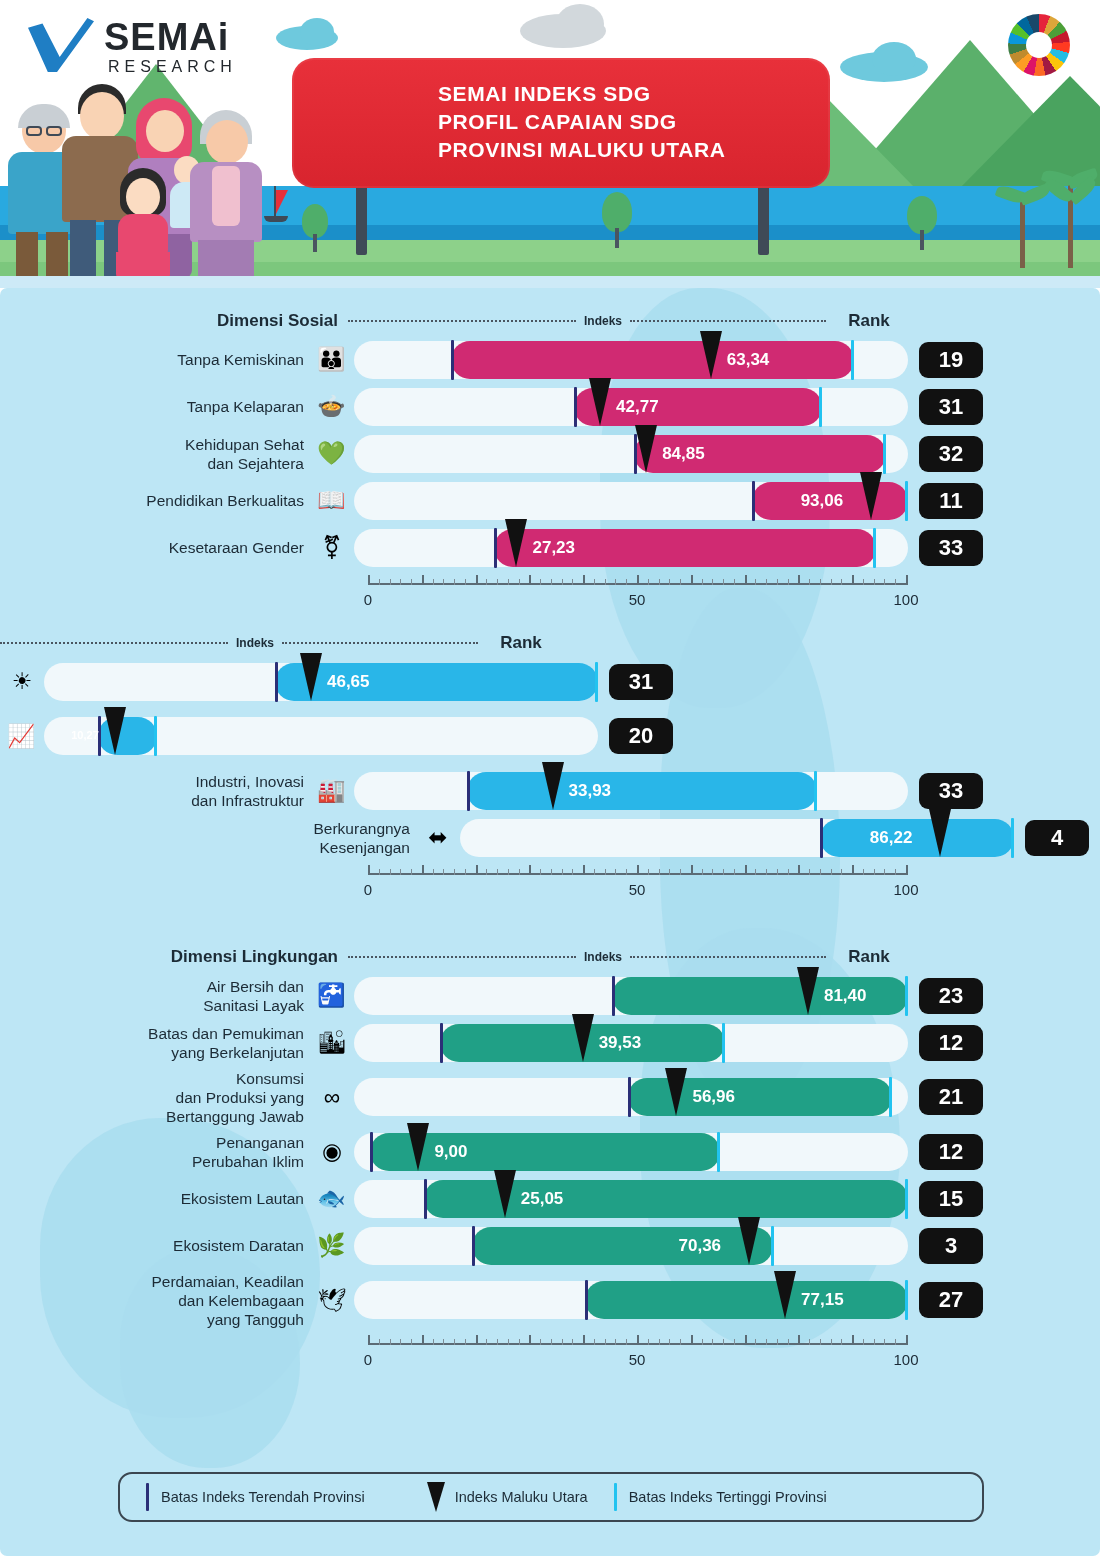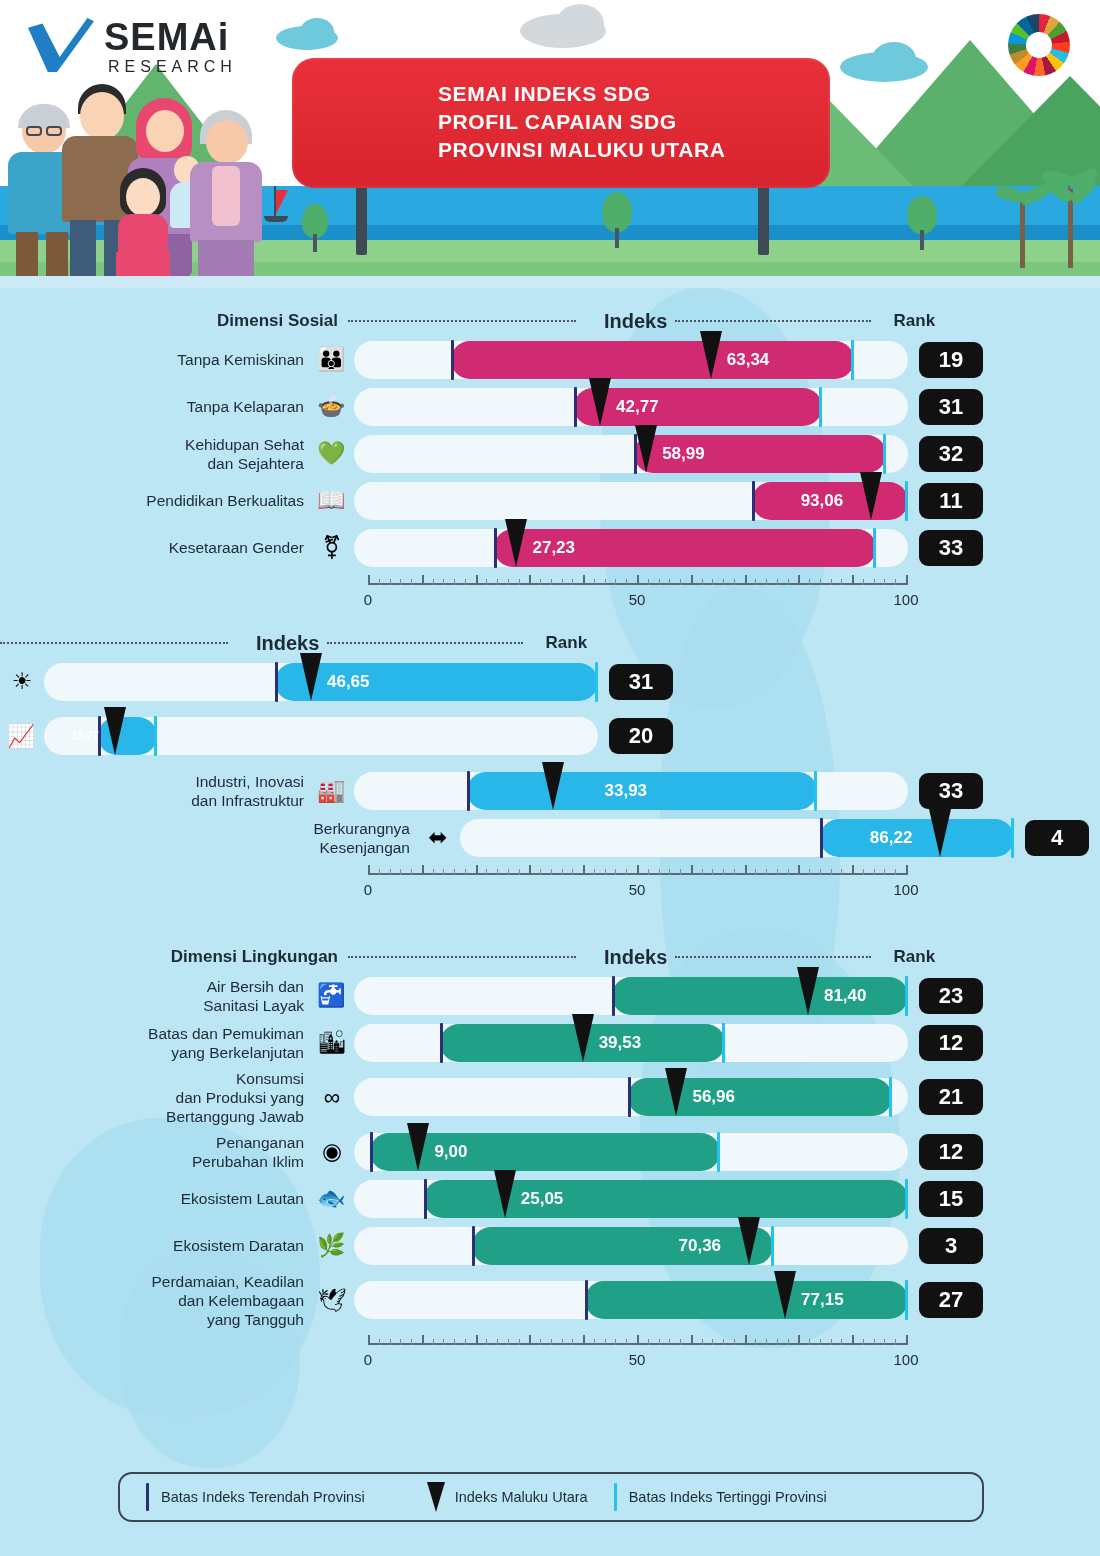--- a/index.html
+++ b/index.html
@@ -105,39 +105,40 @@
 
   .sail { position:absolute; }
 
   
   #content {
     position:relative;
     width:1100px;
     height:1268px;
     background:#bde6f5;
     overflow:hidden;
+    border-radius:7px;
   }
   
   .blob { position:absolute; background:#a9ddef; border-radius:45% 55% 50% 50%; opacity:0.85; }
 
   .section { position:relative; }
 
   .sec-head {
     position:relative;
     display:flex;
     align-items:center;
     height:30px;
   }
   .sec-title {
     width:348px; text-align:right; padding-right:10px;
     font-size:17px; font-weight:bold; color:#1c2b36;
     white-space:nowrap;
   }
   .dots-a { flex:0 0 auto; width:228px; border-top:2px dotted #4a5560; margin:0 8px 0 0; }
-  .indeks-lbl { font-size:20px; font-weight:bold; color:#1c2b36;margin-left:20px; }
+  .indeks-lbl { font-size:12px; font-weight:bold; color:#1c2b36; }
   .dots-b { flex:0 0 auto; width:196px; border-top:2px dotted #4a5560; margin:0 0 0 8px; }
   .rank-lbl { width:86px; text-align:center; font-size:17px; font-weight:bold; color:#1c2b36; }
 
   .row { position:relative; display:flex; align-items:center; }
 
   .row-label {
     width:310px; text-align:right; padding-right:6px;
     font-size:15.5px; color:#1c2b36; line-height:19px;
   }
   .row-icon {
@@ -371,21 +372,21 @@
             <div>Kehidupan Sehat</div>
             <div>dan Sejahtera</div>
           </div>
           <div class="row-icon">💚</div>
           <div class="track-wrap">
             <div class="track"></div>
             <div class="range" style="left:279.62px;width:252.86px;background:#d02a72;"></div>
             <div class="edge-min" style="left:279.62px;"></div>
             <div class="edge-max" style="left:529.48px;"></div>
             <div class="marker" style="left:292.1554px;"></div>
-            <div class="val" style="left:308.1554px;">58,99</div>
+            <div class="val" style="left:308.1554px;">84,85</div>
           </div>
           <div class="rank">
             <div class="rank-box">32</div>
           </div>
         </div>
         <div class="row" style="height: 47px;">
           <div class="row-label">
             <div>Pendidikan Berkualitas</div>
           </div>
           <div class="row-icon">📖</div>
@@ -518,21 +519,21 @@
             <div>Industri, Inovasi</div>
             <div>dan Infrastruktur</div>
           </div>
           <div class="row-icon">🏭</div>
           <div class="track-wrap">
             <div class="track"></div>
             <div class="range" style="left:112.84px;width:349.69999999999993px;background:#29b6e8;"></div>
             <div class="edge-min" style="left:112.84px;"></div>
             <div class="edge-max" style="left:459.53999999999996px;"></div>
             <div class="marker" style="left:198.5434px;"></div>
-            <div class="val" style="left:214.5434px;margin-left:36px;">33,93</div>
+            <div class="val" style="left:214.5434px;">33,93</div>
           </div>
           <div class="rank">
             <div class="rank-box">33</div>
           </div>
         </div>
         <div class="row" style="height: 47px; justify-content: flex-end;">
           <div class="row-label">
             <div>Berkurangnya</div>
             <div>Kesenjangan</div>
           </div>

